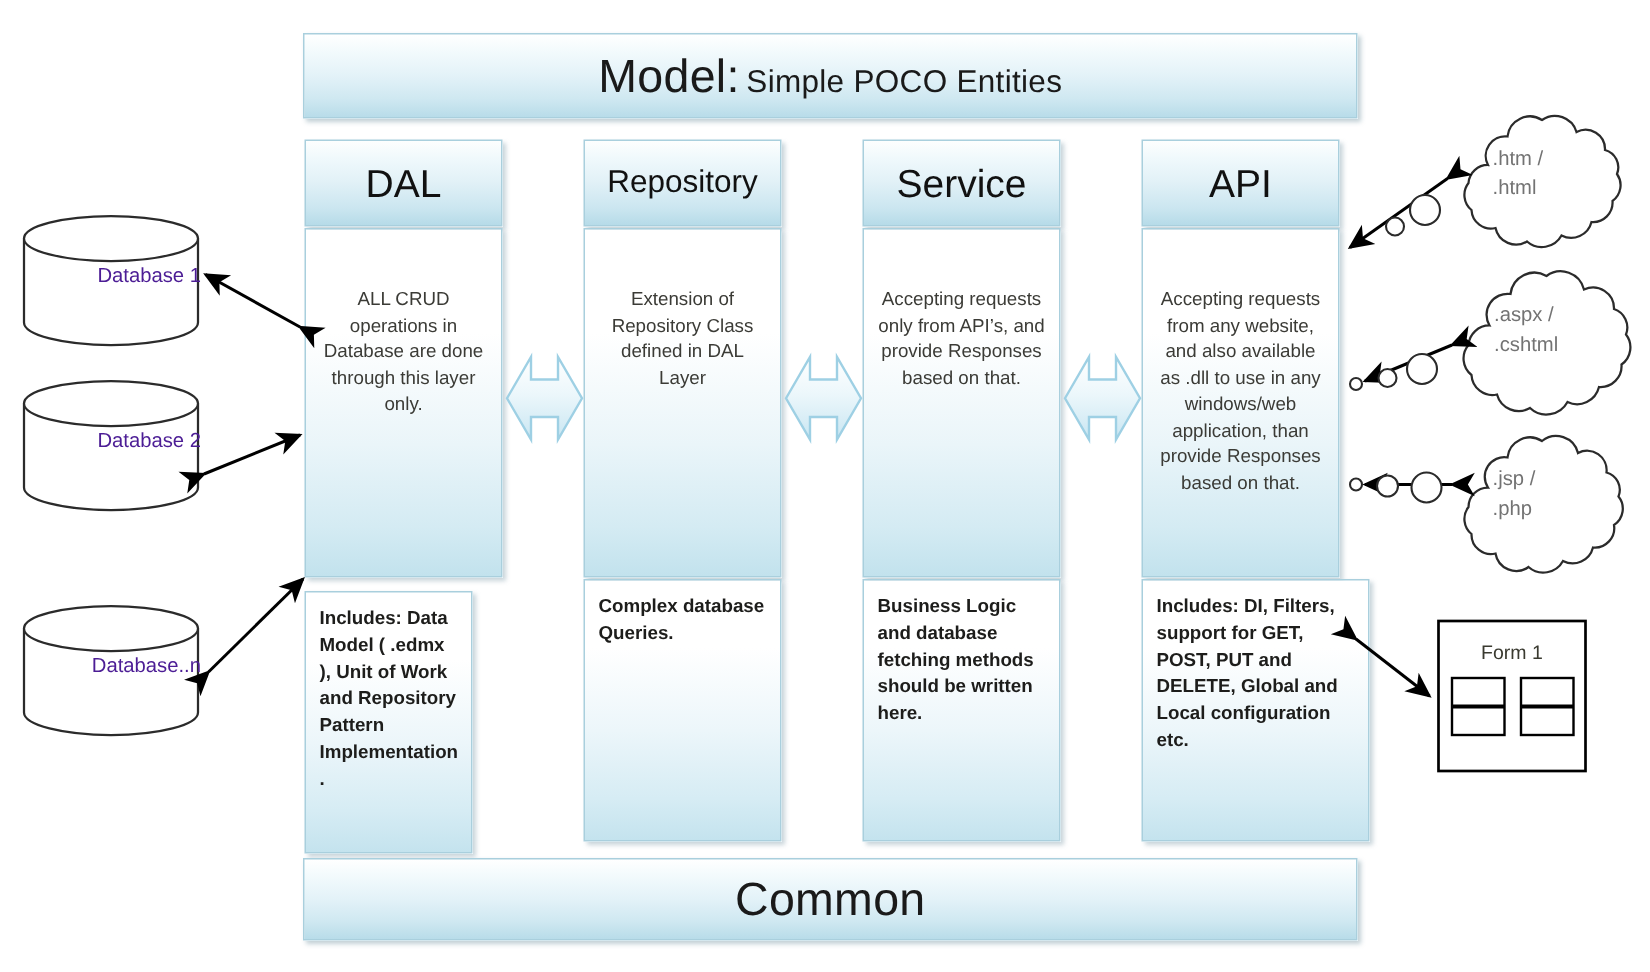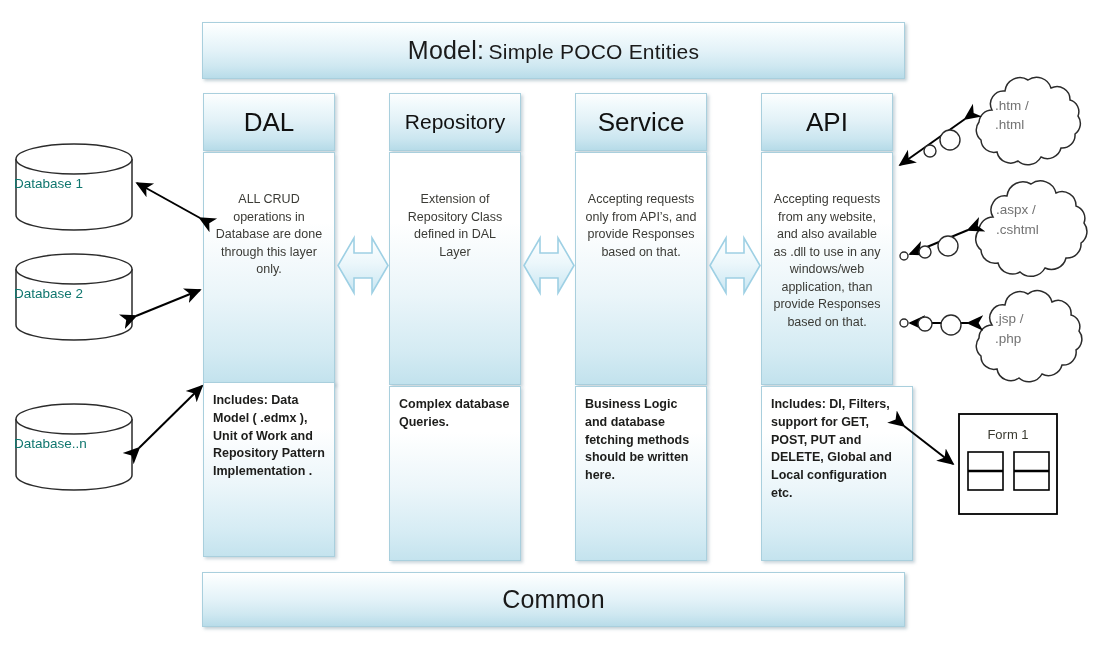--- a/index.html
+++ b/index.html
@@ -14,21 +14,21 @@
   
   .banner {
     position: absolute;
     border: 1px solid #a9cfdd;
     background: linear-gradient(to bottom,
                 #ffffff 0%, #f4fbfd 18%, #e3f2f8 50%, #cfe8f1 78%, #b8dce9 100%);
     box-shadow: 2px 2px 3px rgba(120,150,165,0.45);
     display: flex; align-items: center; justify-content: center;
   }
   .banner-text { white-space: nowrap; color: #1a1a1a; }
-  .banner-text .big   { font-size: 25px; font-weight: 400; letter-spacing: .2px; }
+  .banner-text .big   { font-size: 31px; font-weight: 400; letter-spacing: .2px; }
   .banner-text .small { font-size: 21px; font-weight: 400; letter-spacing: .2px; }
 
   
   .col-head {
     position: absolute;
     border: 1px solid #a9cfdd;
     background: linear-gradient(to bottom,
                 #fdfefe 0%, #f0f9fc 20%, #e2f1f7 48%, #cbe6f0 80%, #b6dbe8 100%);
     box-shadow: 2px 2px 3px rgba(120,150,165,0.40);
     display: flex; align-items: center; justify-content: center;
@@ -60,22 +60,22 @@
     font-size: 12.5px; line-height: 1.42; color: #1d1d1b;
     text-align: left; font-weight: bold;
   }
 
   
   .conn { position: absolute; }
 
   
   .db { position: absolute; }
   .db-label {
-    position: absolute; width: 100%; text-align: left;
-    font-size: 13.5px; color: #0f766e; white-space: nowrap;
+    position: absolute; width: 100%; text-align: right;
+    font-size: 13.5px; color: #4c1d95; white-space: nowrap;
   }
 
   
   .cloud { position: absolute; }
   .cloud-label {
     position: absolute; text-align: left;
     font-size: 13.5px; line-height: 1.42; color: #737373; white-space: nowrap;
   }
 
   
@@ -98,21 +98,21 @@
       <span class="small">Simple POCO Entities</span>
     </div>
   </div>
 
   <div class="col-head" style="left:203px; top:93px; width:132px; height:58px;align-items:center;">
     <span>DAL</span>
   </div>
   <div class="col-body" style="left:203px; top:152px; width:132px; height:233px;">
     <p>ALL CRUD operations in Database are done through this layer only.</p>
   </div>
-  <div class="col-foot" style="left:203px; top:382px; width:132px; height:175px;">
+  <div class="col-foot" style="left:203px; top:394px; width:112px; height:175px;">
     <p>Includes: Data Model ( .edmx ), Unit of Work and Repository Pattern Implementation .</p>
   </div>
 
   <div class="col-head small-title" style="left:389px; top:93px; width:132px; height:58px;">
     <span>Repository</span>
   </div>
   <div class="col-body" style="left:389px; top:152px; width:132px; height:233px;">
     <p>Extension of Repository Class defined in DAL Layer</p>
   </div>
   <div class="col-foot" style="left:389px; top:386px; width:132px; height:175px;">

